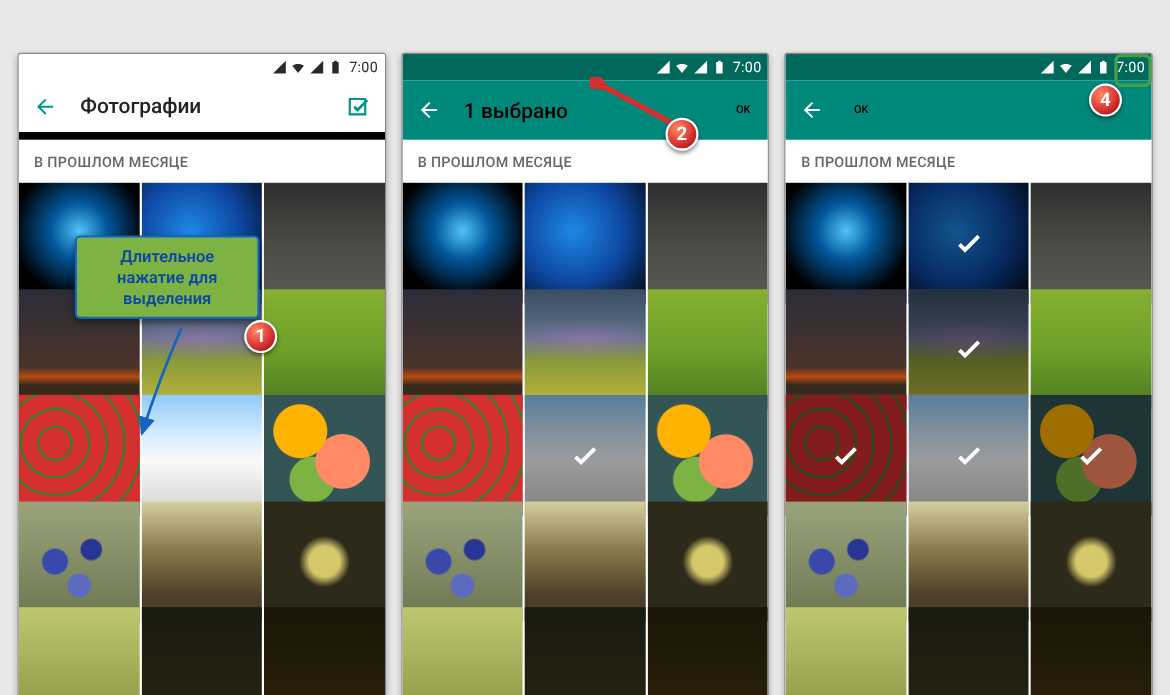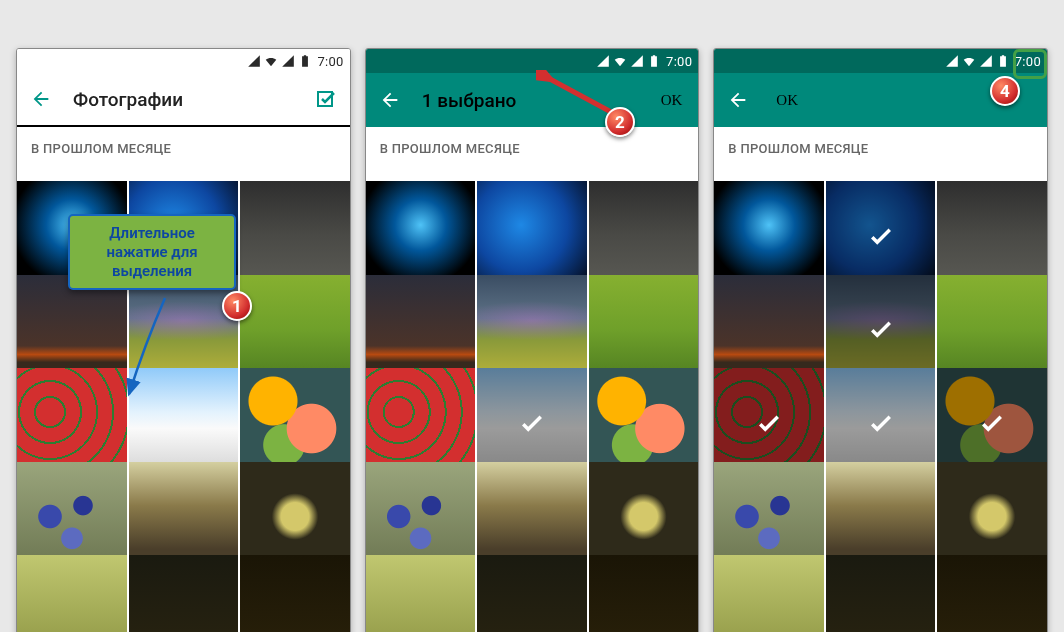--- a/index.html
+++ b/index.html
@@ -45,29 +45,29 @@
   .statusbar .clock { font-size: 13px; margin-left: 2px; letter-spacing: .3px; }
   .appbar {
     height: 54px;
     background: #00897b;
     display: flex;
     align-items: center;
     padding: 0 10px;
     color: #000000;
     gap: 18px;
   }
-  .appbar.light { background: #fff; color: #2a2a2a; border-bottom: 2px solid #000000; }
+  .appbar.light { background: #fff; color: #2a2a2a; border-bottom: 7px solid #000000; }
   .appbar .title { font-size: 19px; font-weight: 500; flex: 1; }
   .appbar .nav, .appbar .action { width: 28px; height: 28px; display:flex; align-items:center; justify-content:center; cursor:pointer; }
-  .appbar .action-text { font-size: 15px; font-weight: 500; padding: 4px 6px; cursor:pointer; border-radius: 3px; font-family: Liberation Serif, serif; }
+  .appbar .action-text { font-size: 10px; font-weight: 500; padding: 4px 6px; cursor:pointer; border-radius: 3px; }
   .section-header {
     font-size: 13px;
     font-weight: 500;
     color: #666;
-    padding: 14px 14px 25px;
+    padding: 14px 14px 10px;
     letter-spacing: .3px;
   }
   .grid {
     display: grid;
     grid-template-columns: repeat(3,1fr);
     gap: 2px;
     flex: 1;
     overflow: hidden;
   }
   .cell {

